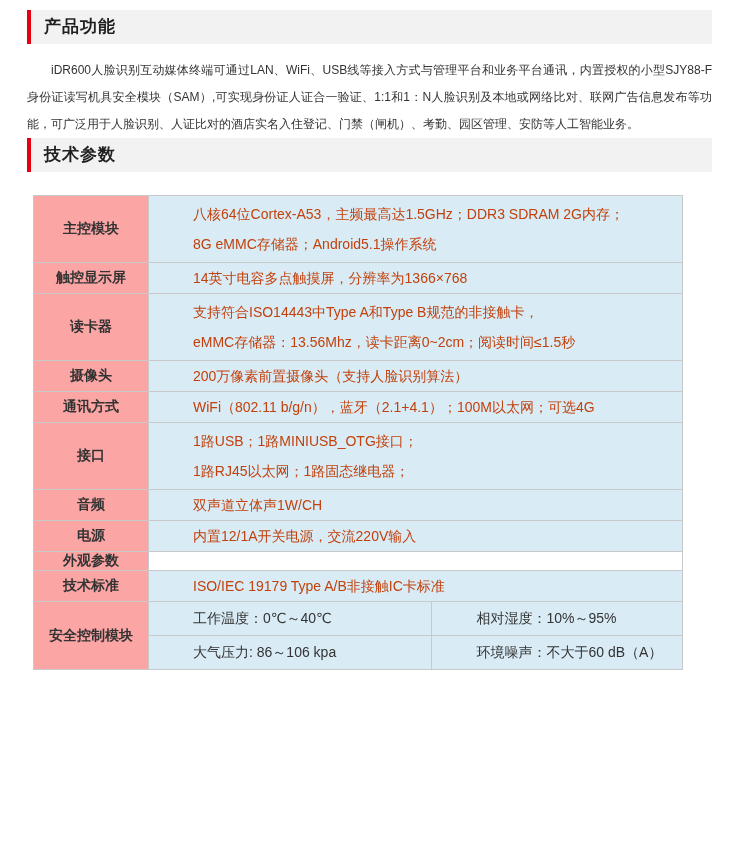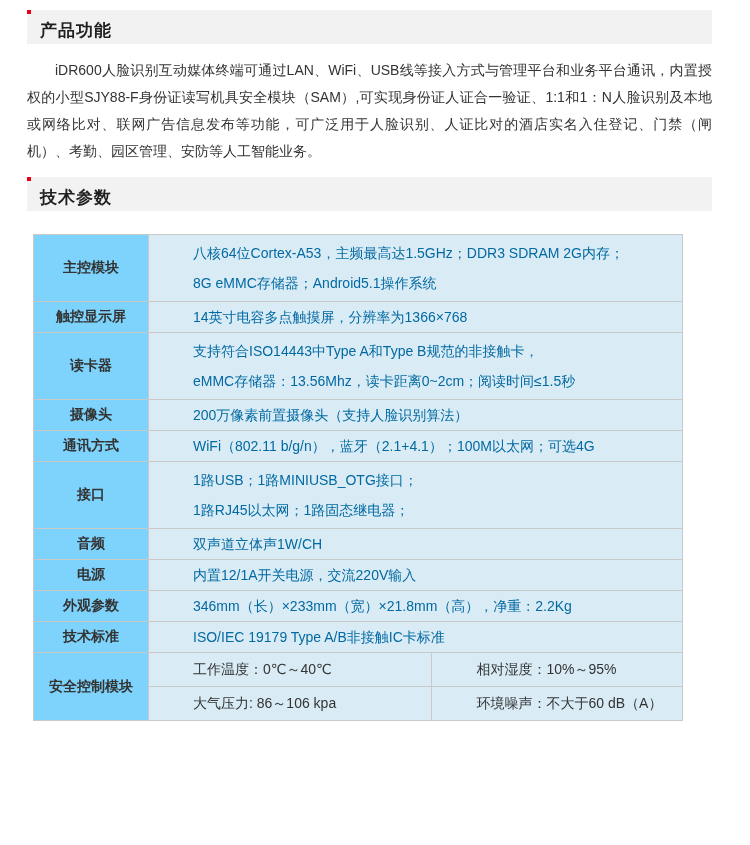--- a/index.html
+++ b/index.html
@@ -14,57 +14,56 @@
   body{
     width:750px;height:845px;background:#ffffff;
     font-family:"Liberation Sans","DejaVu Sans",sans-serif;
     color:var(--text);
   }
   .page{padding:10px 38px 0 27px;}
 
   .section-header{
     display:flex;align-items:stretch;height:34px;
     background:var(--section-bg);
-    flex-direction:column;
   }
   .accent{width:4px;background:var(--accent);flex:0 0 4px;}
   .section-title{
     margin:0;padding:0 0 0 13px;line-height:34px;
     font-size:17px;font-weight:bold;color:#1f1f1f;letter-spacing:1px;
   }
 
   .para{
-    margin:13px 0 12px 0;
-    font-size:14px;line-height:27px;color:var(--text);
+    margin:13px 0 0 0;
+    font-size:12px;line-height:27px;color:var(--text);
     text-align:justify;text-indent:2em;
   }
 
   .specs-block{}
 
   .spec-table{
     margin:23px 0 0 6px;width:650px;
     border:1px solid var(--border);
     font-size:14px;
   }
   .spec-row{display:flex;border-bottom:1px solid var(--border);}
   .spec-row:last-child{border-bottom:none;}
   .spec-label{
     flex:0 0 115px;width:115px;
     display:flex;align-items:center;justify-content:center;
     text-align:center;padding:0 6px;
-    font-weight:bold;color:#333;background:#7dd3fc;
+    font-weight:bold;color:#333;background:#fca5a5;
     border-right:1px solid var(--border);
   }
   .spec-value{
     flex:1;background:var(--cell-blue);
     display:flex;flex-direction:column;justify-content:center;
     min-height:30px;
   }
   .spec-value.multi{padding:3px 0;}
-  .spec-line{line-height:30px;padding:0 10px 0 44px;color:#0369a1;}
+  .spec-line{line-height:30px;padding:0 10px 0 44px;color:#c2410c;}
   .spec-line.split + .spec-line.split{border-top:1px solid var(--border);}
 
   .env-row{display:flex;}
   .env-row + .env-row{border-top:1px solid var(--border);}
   .env-cell{line-height:33px;padding:0 8px 0 44px;color:#333;}
   .env-cell:first-child{flex:0 0 53%;}
   .env-cell:last-child{flex:1;border-left:1px solid var(--border);}
 </style>
 </head>
 <body>
@@ -131,23 +130,20 @@
           </div>
         </div>
         <div class="spec-row">
           <div class="spec-label">电源</div>
           <div class="spec-value">
             <div class="spec-line">内置12/1A开关电源，交流220V输入</div>
           </div>
         </div>
         <div class="spec-row">
           <div class="spec-label">外观参数</div>
-          <div class="spec-value">
-            <div class="spec-line">346mm（长）×233mm（宽）×21.8mm（高），净重：2.2Kg</div>
-          </div>
         </div>
         <div class="spec-row">
           <div class="spec-label">技术标准</div>
           <div class="spec-value">
             <div class="spec-line split">ISO/IEC 19179 Type A/B非接触IC卡标准</div>
           </div>
         </div>
         <div class="spec-row">
           <div class="spec-label">安全控制模块</div>
           <div class="spec-value">

